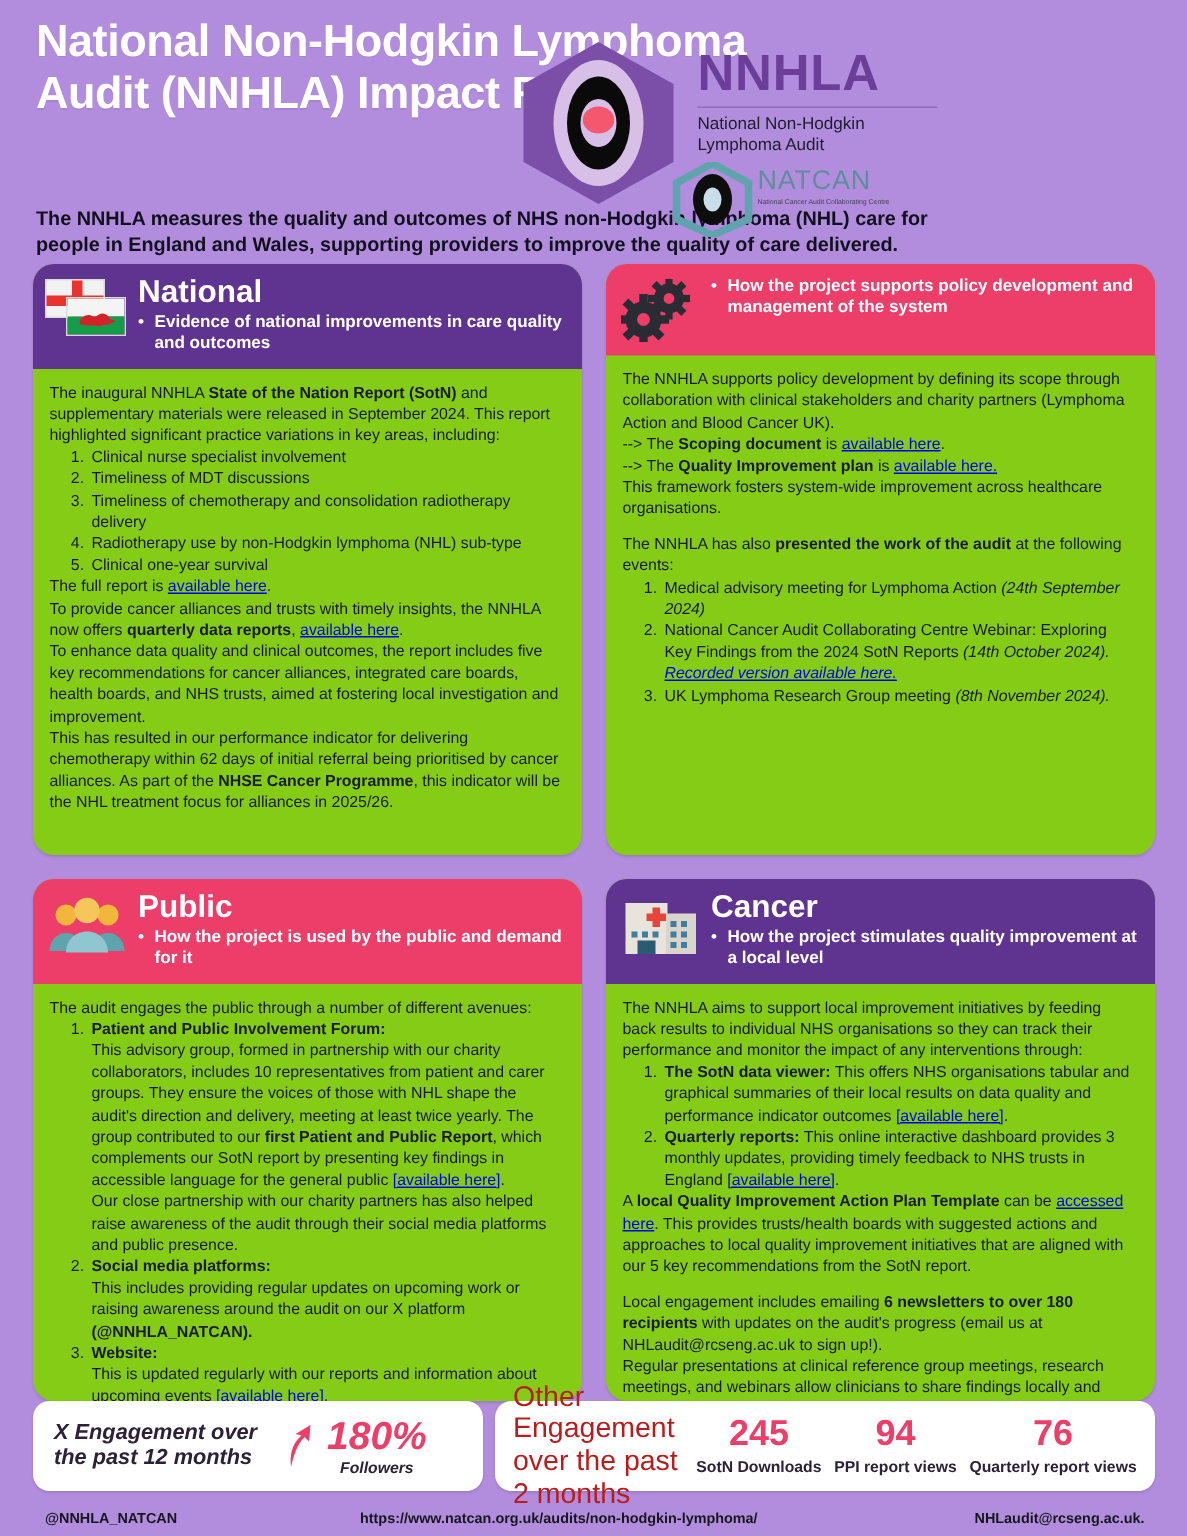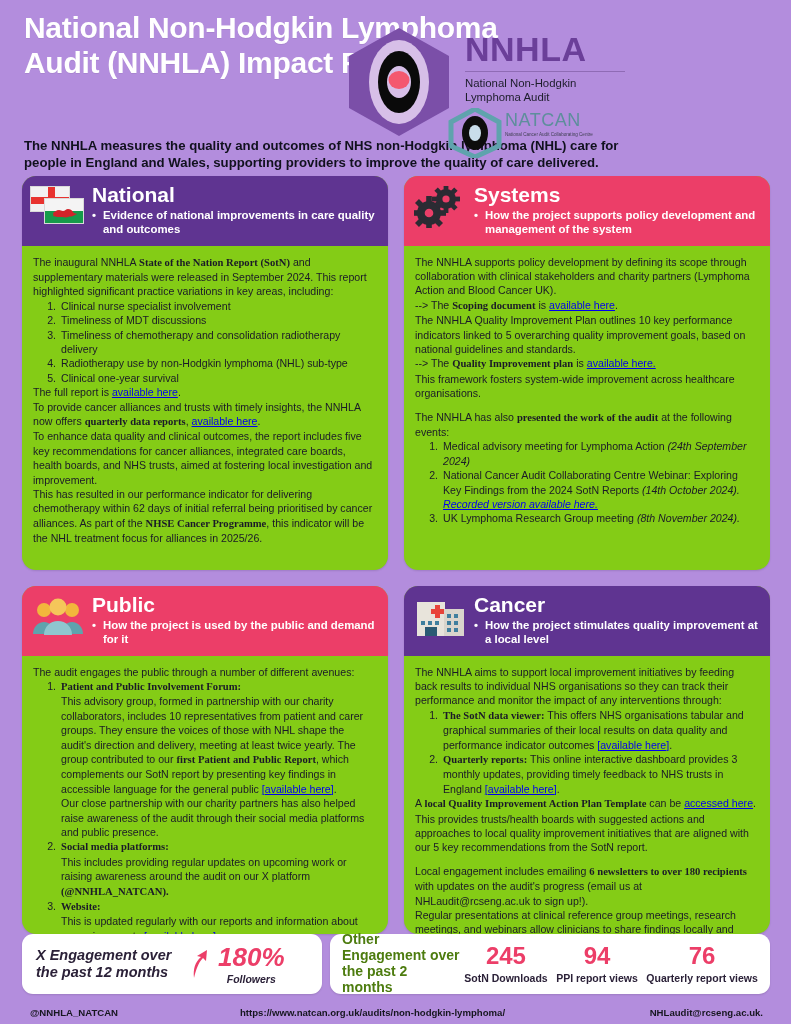--- a/index.html
+++ b/index.html
@@ -55,21 +55,21 @@
   .head-text { flex:1; }
   .head-title { color:#ffffff; font-size:21px; font-weight:bold; line-height:1.05; margin-bottom:2px; }
   .head-bullet { display:flex; gap:7px; color:#ffffff; font-size:11.4px; font-weight:bold; line-height:1.25; }
   .head-bullet .dot { flex:0 0 auto; }
 
   .panel-body { padding:9px 11px 8px 11px; font-size:10.6px; line-height:1.36; color:#1a1a28; }
   .panel-body p { margin-bottom:0px; }
   .panel-body p.gap { margin-top:9px; }
   ol.nums { margin:0 0 0 26px; padding:0; }
   ol.nums > li { margin-bottom:0px; padding-left:2px; }
-  b, strong { font-weight:bold;font-family:Liberation Serif, serif; }
+  b, strong { font-weight:bold; }
   .lnk { text-decoration:underline; }
   .ital { font-style:italic; }
 
   
   .flag-eng { position:absolute; left:0; top:0; width:40px; height:26px; background:#f2f2f2; border:1px solid #d9d9d9; }
   .flag-eng::before { content:""; position:absolute; left:17px; top:0; width:7px; height:100%; background:#e8332f; }
   .flag-eng::after  { content:""; position:absolute; top:10px; left:0; width:100%; height:7px; background:#e8332f; }
   .flag-wal { position:absolute; left:14px; top:12px; width:40px; height:26px; border:1px solid #d9d9d9; overflow:hidden; }
   .flag-wal .w-top { position:absolute; inset:0 0 50% 0; background:#f4f4f4; }
   .flag-wal .w-bot { position:absolute; inset:50% 0 0 0; background:#169b4b; }
@@ -82,21 +82,21 @@
   
   .stats { position:absolute; left:22px; top:934px; width:748px; height:60px; display:flex; gap:8px; }
   .stat-card { background:#ffffff; border-radius:11px; display:flex; align-items:center; box-shadow:0 1px 2px rgba(0,0,0,.12); }
   .stat-left { width:300px; padding:6px 8px 6px 14px; gap:4px;font-style:italic; }
   .stat-right { flex:1; padding:6px 8px; }
   .stat-label-big { font-size:14.5px; font-weight:bold; color:#2b2138; line-height:1.14; width:150px; }
   .arrow-up { width:22px; height:30px; flex:0 0 22px; }
   .pct-wrap { text-align:center; margin-left:2px; }
   .pct { font-size:26px; font-weight:bold; color:#ec3e68; line-height:1; }
   .pct-sub { font-size:10.5px; font-weight:bold; color:#2b2138; margin-top:3px; }
-  .other-label { font-size:14px; font-weight:bold; color:#4d7c0f; line-height:1.14; width:118px; margin-left:4px;}
+  .other-label { font-size:19px; font-weight:normal; color:#b91c1c; line-height:1.14; width:118px; margin-left:4px;}
   .metrics { flex:1; display:flex; justify-content:space-around; align-items:center; }
   .metric { text-align:center; padding:0 4px; }
   .metric .num { font-size:24px; font-weight:bold; color:#ec3e68; line-height:1; }
   .metric .cap { font-size:10.5px; font-weight:bold; color:#2b2138; margin-top:4px; }
 
   
   .footer { position:absolute; left:0; top:1000px; width:791px; height:24px; display:flex; align-items:center; font-size:9.6px; font-weight:bold; color:#16161f; }
   .f1 { position:absolute; left:30px; }
   .f2 { position:absolute; left:240px; }
   .f3 { position:absolute; right:28px; }
@@ -203,31 +203,29 @@
                 <rect x="-2.8" y="-17" width="5.6" height="7" transform="rotate(45)"></rect>
                   <rect x="-2.8" y="10" width="5.6" height="7" transform="rotate(45)"></rect>
                 <rect x="-17" y="-2.8" width="7" height="5.6" transform="rotate(45)"></rect>
                   <rect x="10" y="-2.8" width="7" height="5.6" transform="rotate(45)"></rect>
               </g>
               <circle r="4.3" fill="#ec3e68"></circle>
             </g>
           </svg>
         </div>
         <div class="head-text">
-          <div class="head-title">Systems</div>
           <div class="head-bullet">
               <span class="dot">•</span>
               <span>How the project supports policy development and management of the system</span>
             </div>
         </div>
       </div>
       <div class="panel-body">
         <p>The NNHLA supports policy development by defining its scope through collaboration with clinical stakeholders and charity partners (Lymphoma Action and Blood Cancer UK).</p>
         <p><span>--&gt; The </span><b>Scoping document</b><span> is </span><a class="lnk" href="#">available here</a><span>.</span></p>
-        <p>The NNHLA Quality Improvement Plan outlines 10 key performance indicators linked to 5 overarching quality improvement goals, based on national guidelines and standards.</p>
         <p><span>--&gt; The </span><b>Quality Improvement plan</b><span> is </span><a class="lnk" href="#">available here.</a></p>
         <p>This framework fosters system-wide improvement across healthcare organisations.</p>
         <p class="gap"><span>The NNHLA has also </span><b>presented the work of the audit</b><span> at the following events:</span></p>
         <ol class="nums">
           <li><span>Medical advisory meeting for Lymphoma Action </span><span class="ital">(24th September 2024)</span></li>
           <li><span>National Cancer Audit Collaborating Centre Webinar: Exploring Key Findings from the 2024 SotN Reports </span><span class="ital">(14th October 2024). </span><a class="lnk ital" href="#">Recorded version available here.</a></li>
           <li><span>UK Lymphoma Research Group meeting </span><span class="ital">(8th November 2024).</span></li>
         </ol>
       </div>
     </section>

